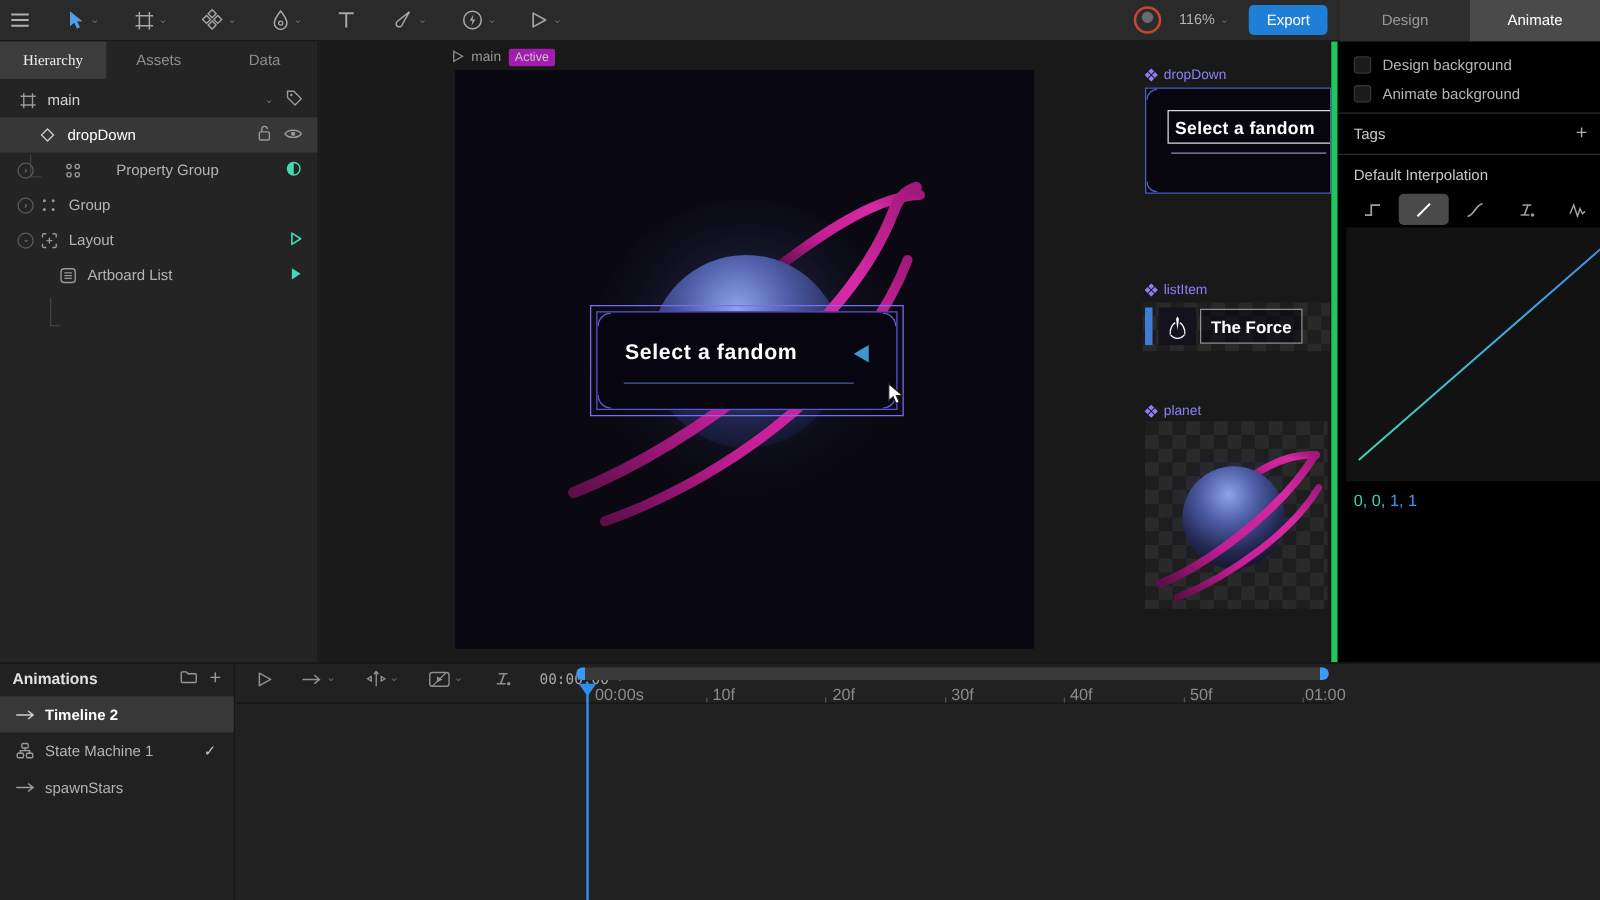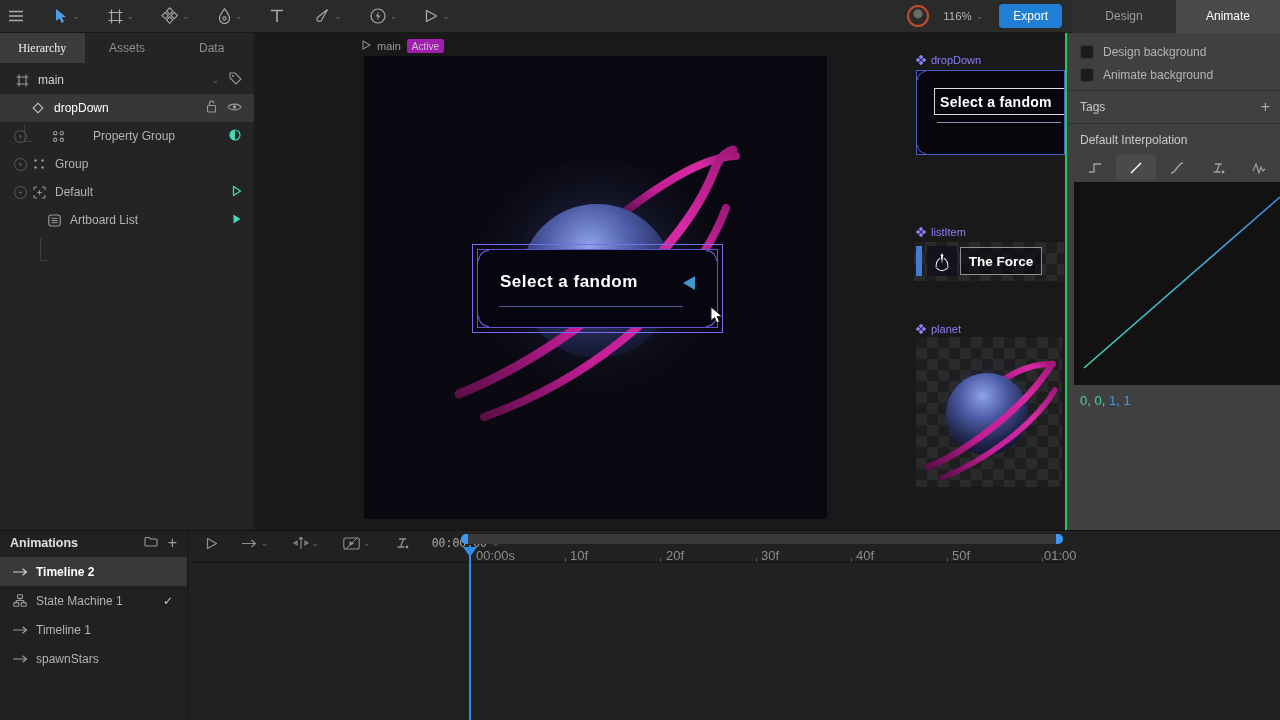--- a/index.html
+++ b/index.html
@@ -89,21 +89,21 @@
     background:rgba(8,8,14,0.55); color:#fff; font-size:13.5px; font-weight:bold;
     display:flex; align-items:center; justify-content:center; white-space:nowrap; }
 
   .pv-pl { position:absolute; left:660px; top:304px; width:146px; height:150px; cursor:pointer; }
   .pv-pl svg { position:absolute; inset:0; }
 
   .cursor-svg { position:absolute; left:346px; top:250px; z-index:5; }
 
   
   .inspector { position:absolute; top:33px; left:1065px; width:215px; height:497px;
-    background:#404040; border-left:2px solid #22c55e; z-index:20; }
+    background:#000000; border-left:5px solid #22c55e; z-index:20; }
   .chk-row { position:absolute; left:13px; display:flex; align-items:center; gap:9px; cursor:pointer; }
   .chk { width:14px; height:14px; background:#1b1b1b; border:1px solid #363636; border-radius:3px; }
   .chk-label { color:#b5b5b5; font-size:12px; }
   .hr { position:absolute; left:0; right:0; height:1px; background:#2f2f2f; }
   .sec-label { position:absolute; left:13px; color:#c9c9c9; font-size:12px; }
   .plus-btn { position:absolute; right:10px; color:#aaa; font-size:16px; cursor:pointer; line-height:1; }
   .interp-row { position:absolute; left:8px; top:152px; display:flex; gap:1px; }
   .interp-btn { width:40px; height:25px; display:flex; align-items:center; justify-content:center;
     color:#9f9f9f; border-radius:4px; cursor:pointer; }
   .interp-btn.active { background:#4a4a4a; color:#fff; }
@@ -353,21 +353,21 @@
 
       <div class="trow" style="padding-left:14px;">
         <span class="disc" style="transform:rotate(90deg);">›</span>
         <span class="ticon">
             <svg width="13" height="13" viewBox="0 0 13 13">
               <g fill="none" stroke="#9a9a9a" stroke-width="1.1">
                 <path d="M1 4 V2 A1 1 0 0 1 2 1 H4 M9 1 H11 A1 1 0 0 1 12 2 V4 M12 9 V11 A1 1 0 0 1 11 12 H9 M4 12 H2 A1 1 0 0 1 1 11 V9 M6.5 4.2 V8.8 M4.2 6.5 H8.8"></path>
               </g>
             </svg>
           </span>
-        <span class="tlabel">Default</span>
+        <span class="tlabel">Layout</span>
         <span class="tright">
           <span><svg width="10" height="12" viewBox="0 0 10 12">
                 <path d="M1.5 1.5 L8.5 6 L1.5 10.5 Z" fill="none" stroke="#43d9b6" stroke-width="1.3" stroke-linejoin="round"></path>
               </svg></span>
         </span>
       </div>
 
       <div class="trow" style="padding-left:46px;">
         <span class="ticon">
             <svg width="13" height="13" viewBox="0 0 13 13">
@@ -598,28 +598,20 @@
             </span>
           <span>State Machine 1</span>
           <span class="acheck">✓</span>
         </div>
         <div class="arow">
           <span class="aicon">
               <svg width="15" height="8" viewBox="0 0 15 8">
                 <path d="M0 4 H13 M9.5 0.8 L13.5 4 L9.5 7.2" fill="none" stroke="#9a9a9a" stroke-width="1.2"></path>
               </svg>
             </span>
-          <span>Timeline 1</span>
-        </div>
-        <div class="arow">
-          <span class="aicon">
-              <svg width="15" height="8" viewBox="0 0 15 8">
-                <path d="M0 4 H13 M9.5 0.8 L13.5 4 L9.5 7.2" fill="none" stroke="#9a9a9a" stroke-width="1.2"></path>
-              </svg>
-            </span>
           <span>spawnStars</span>
         </div>
       </div>
     </div>
 
     <div class="tl-mid">
       <div class="tl-tools">
         <div class="tl-btn">
             <svg width="12" height="13" viewBox="0 0 12 13">
               <path d="M1.5 1.5 L10.5 6.5 L1.5 11.5 Z" fill="none" stroke="#8f8f8f" stroke-width="1.2" stroke-linejoin="round"></path>

